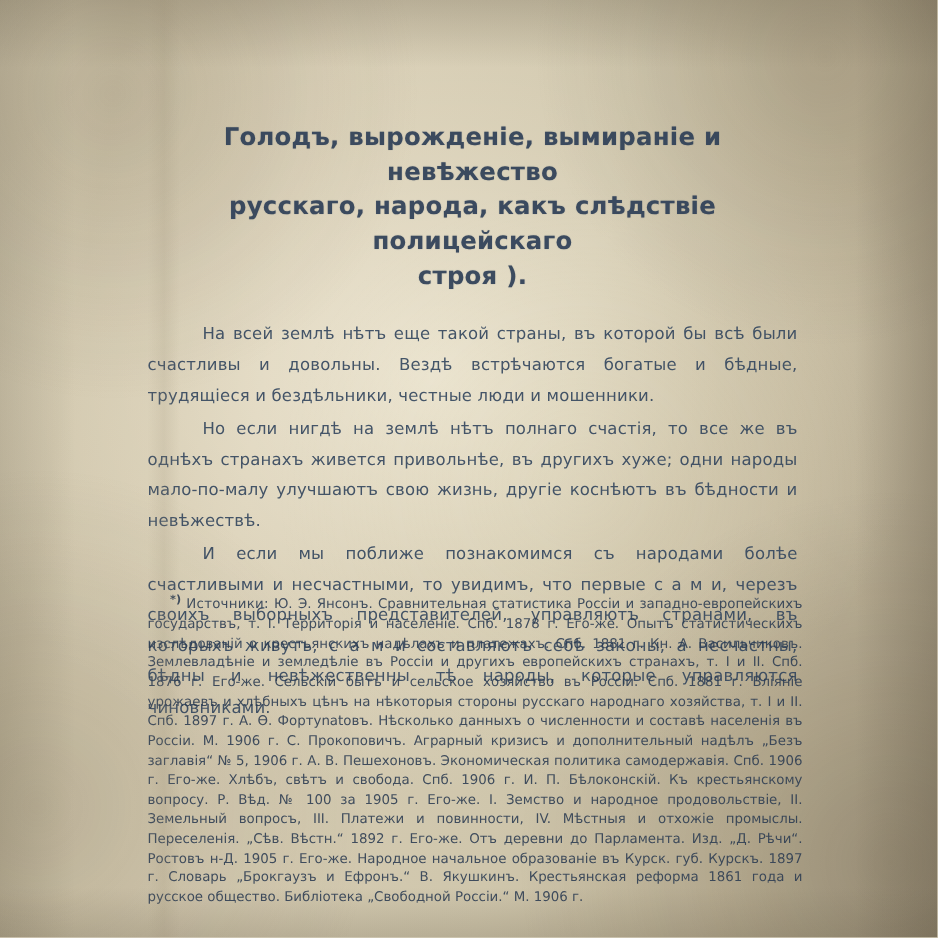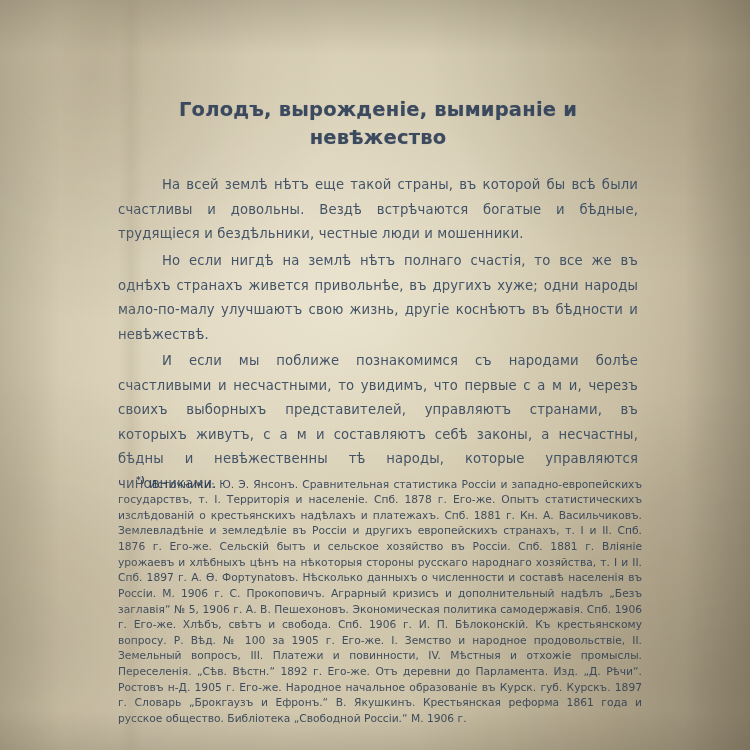--- a/index.html
+++ b/index.html
@@ -154,20 +154,22 @@
 
   <div class="edge-top"></div>
   <div class="edge-right"></div>
   <div class="edge-bottom"></div>
   <div class="edge-left"></div>
 
   <div class="content">
 
     <div class="title">
       <span class="l1">Голодъ, вырожденiе, вымиранiе и невѣжество</span>
+      <span class="l2">русскаго, народа, какъ слѣдствiе полицейскаго</span>
+      <span class="l3">строя ).</span>
     </div>
 
     <div class="body">
       <p>На всей землѣ нѣтъ еще такой страны, въ которой бы всѣ были счастливы и довольны. Вездѣ встрѣчаются богатые и бѣдные, трудящiеся и бездѣльники, честные люди и мошенники.</p>
       <p>Но если нигдѣ на землѣ нѣтъ полнаго счастiя, то все же въ однѣхъ странахъ живется привольнѣе, въ другихъ хуже; одни народы мало-по-малу улучшаютъ свою жизнь, другiе коснѣютъ въ бѣдности и невѣжествѣ.</p>
       <p>И если мы поближе познакомимся съ народами болѣе счастливыми и несчастными, то увидимъ, что первые с а м и, черезъ своихъ выборныхъ представителей, управляютъ странами, въ которыхъ живутъ, с а м и составляютъ себѣ законы, а несчастны, бѣдны и невѣжественны тѣ народы, которые управляются чиновниками.</p>
     </div>
 
   </div>
 

